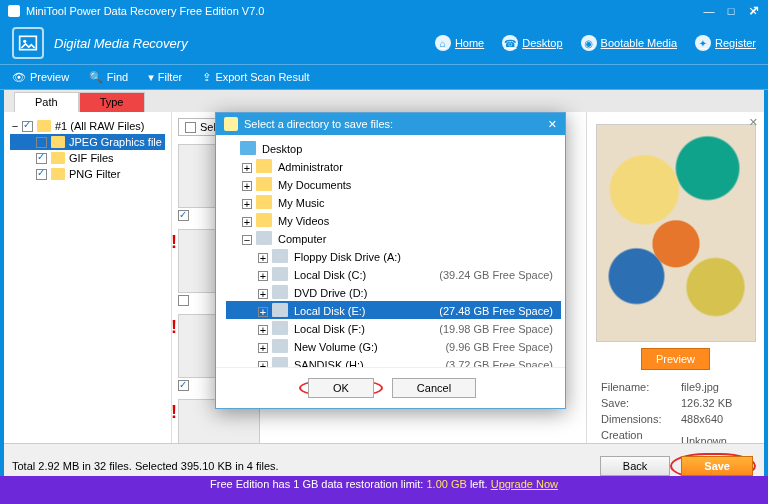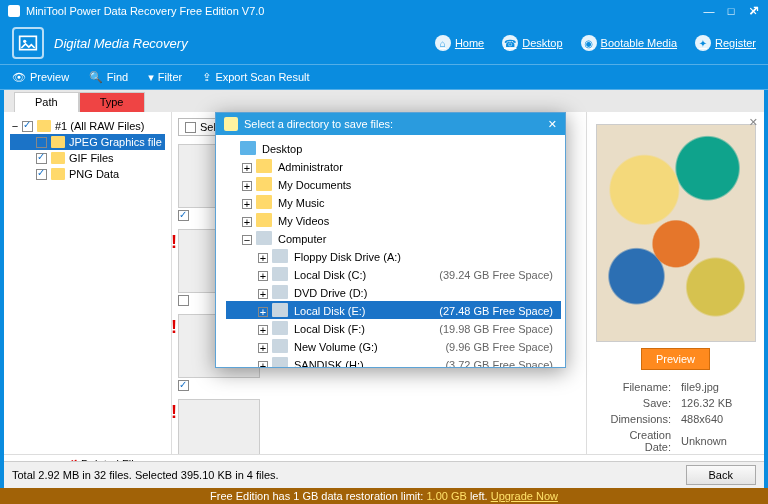--- a/index.html
+++ b/index.html
@@ -40,34 +40,34 @@
 .thumb .bang{position:absolute;left:-8px;top:2px;color:#d00;font-size:18px;font-weight:700}
 .thumb .meta{display:flex;align-items:center;margin-top:2px}
 .thumb .cb{width:11px;height:11px;border:1px solid #888;margin-right:4px}
 .thumb .cb.chk::after{content:"✓";color:#1b73c7;font-size:10px;position:relative;top:-3px}
 .preview{width:178px;border-left:1px solid #ddd;padding:8px;position:relative}
 .preview .x{position:absolute;top:4px;right:6px;cursor:pointer;color:#888}
 .pimg{width:160px;height:218px;background:radial-gradient(circle at 30% 30%,#f4d97b 0 18%,transparent 19%),radial-gradient(circle at 70% 20%,#0fa38c 0 15%,transparent 16%),radial-gradient(circle at 50% 55%,#e5762b 0 16%,transparent 17%),radial-gradient(circle at 25% 70%,#2c6fb3 0 14%,transparent 15%),radial-gradient(circle at 75% 75%,#d6c24f 0 14%,transparent 15%),#e9ddc7;border:1px solid #ccc;margin:4px auto 6px}
 .pbtn{display:block;margin:0 auto 8px;background:#ff8a1e;color:#fff;border:1px solid #d06c0c;padding:4px 14px;cursor:pointer}
 .meta-tbl{width:100%}
 .meta-tbl td{padding:1px 4px;color:#555}
-.meta-tbl td:first-child{text-align:right;width:78px}
+.meta-tbl td:first-child{width:78px}
 .legendbar{position:absolute;bottom:30px;left:4px;right:4px;background:#fff;border-top:1px solid #ddd;padding:3px 8px;display:flex;align-items:center;gap:14px}
 .legendbar b{color:#000}
 .lg-x{color:#d00;font-weight:700}
 .lg-q{color:#e68a1b;font-weight:700}
 .lg-raw{color:#d00}
 .lg-ntfs{color:#1769c4}
 .lg-enc{color:#0fa07a}
-.status{position:absolute;bottom:16px;left:4px;right:4px;background:#f0f0f0;padding:3px 8px;display:flex;align-items:center;border-top:1px solid #ccc}
+.status{position:absolute;bottom:16px;left:4px;right:4px;background:#f0f0f0;padding:9px 8px;display:flex;align-items:center;border-top:1px solid #ccc}
 .status .sp{flex:1}
 .btn{padding:3px 22px;border:1px solid #aaa;background:linear-gradient(#fafafa,#e4e4e4);margin-left:8px;cursor:pointer}
 .btn.save{background:linear-gradient(#ffb437,#ff8a1e);color:#fff;border-color:#d06c0c;font-weight:700}
 .ring{border:2px solid #e52828;border-radius:50%/60%;padding:1px}
-.footer{position:absolute;bottom:0;left:0;right:0;height:16px;background:#a16207;color:#fff;text-align:center;font-size:10px;line-height:16px}
+.footer{position:absolute;bottom:0;left:0;right:0;height:28px;background:#6d28d9;color:#fff;text-align:center;font-size:10px;line-height:16px}
 .footer .y{color:#ffe169}
 .footer a{color:#ffe169;text-decoration:underline}
 .dialog{position:absolute;top:112px;left:215px;width:351px;background:#fff;border:1px solid #5da3d6;box-shadow:0 4px 20px rgba(0,0,0,.4);z-index:50}
 .dlg-title{background:#2a9bde;color:#fff;padding:4px 8px;display:flex;align-items:center}
 .dlg-title .di{width:14px;height:14px;background:#fff3a0;border-radius:2px;margin-right:6px}
 .dlg-title .sp{flex:1}
 .dlg-body{max-height:232px;overflow:auto;padding:4px 4px 4px 10px}
 .drow{display:flex;align-items:flex-end;padding:2px 0;cursor:pointer}
 .drow .exp{width:10px;height:10px;border:1px solid #888;text-align:center;line-height:8px;margin-right:4px}
 .drow .noexp{width:14px}
@@ -163,21 +163,21 @@
           <span>JPEG Graphics file</span>
         </div>
       <div class="tree-row d1">
           <span class="cb chk"></span>
           <span class="fico"></span>
           <span>GIF Files</span>
         </div>
       <div class="tree-row d1">
           <span class="cb chk"></span>
           <span class="fico"></span>
-          <span>PNG Data</span>
+          <span>PNG Filter</span>
         </div>
     </div>
     <div class="thumbs">
       <div class="selall">
           <span class="cb"></span>
           <span>Select All</span>
         </div>
       <div class="thumb-row">
         <div class="thumb">
             <div class="img"></div>
@@ -253,20 +253,21 @@
   <span><span class="lg-q">?</span> <span>Lost File</span></span>
   <span><span class="lg-raw">!</span> <span class="lg-raw">Raw File</span></span>
   <span class="lg-ntfs">NTFS Compressed File</span>
   <span class="lg-enc">NTFS Encrypted File</span>
 </div>
 
 <div class="status">
   <span>Total 2.92 MB in 32 files.  Selected 395.10 KB in 4 files.</span>
   <div class="sp"></div>
   <button class="btn">Back</button>
+  <span class="ring"><button class="btn save">Save</button></span>
 </div>
 
 <div class="footer">
   <span>Free Edition has 1 GB data restoration limit: </span><span class="y">1.00 GB</span><span> left. </span><a>Upgrade Now</a>
 </div>
 
 <div class="dialog">
   <div class="dlg-title">
     <span class="di"></span>
     <span>Select a directory to save files:</span>
@@ -342,13 +343,17 @@
           <span class="fs">(9.96 GB Free Space)</span>
         </div>
         <div class="drow d2">
           <span class="exp">+</span>
           <span class="di drive"></span>
           <span>SANDISK (H:)</span>
           <span class="fs">(3.72 GB Free Space)</span>
         </div>
       </div>
   </div>
+  <div class="dlg-btns">
+    <span class="ring"><button>OK</button></span>
+    <button>Cancel</button>
+  </div>
 </div>
 
 </body></html>

